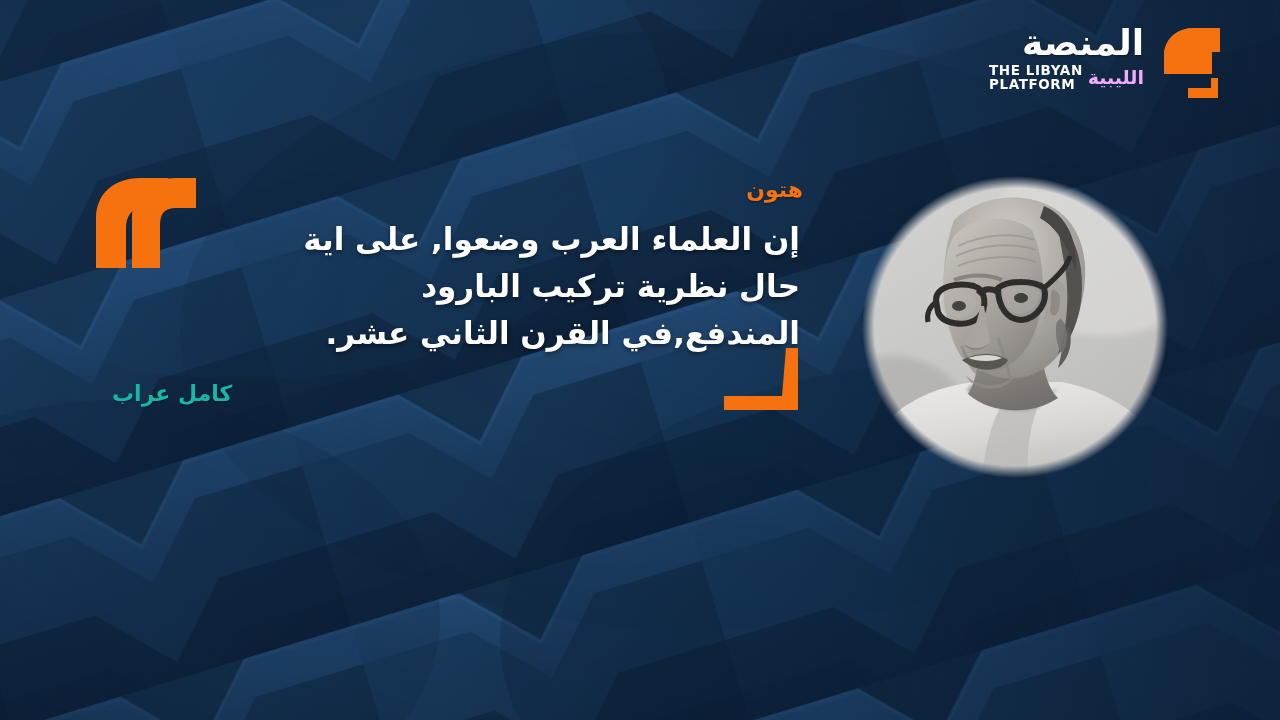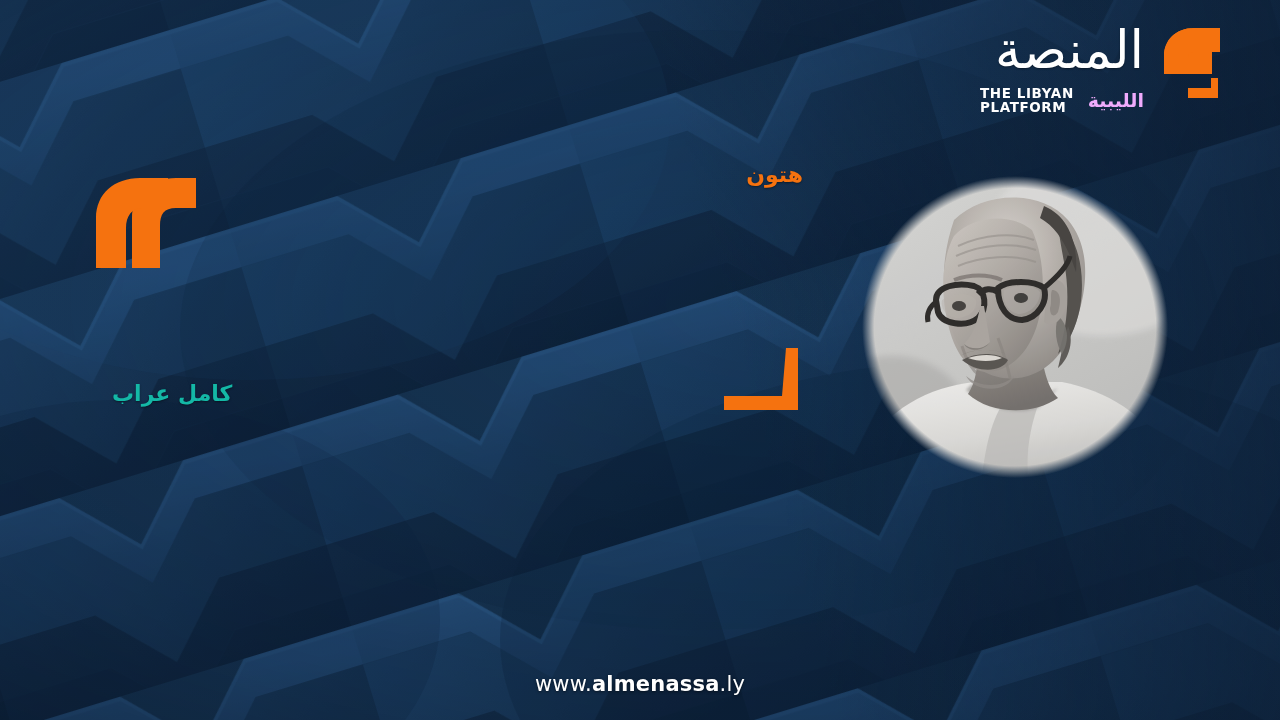--- a/index.html
+++ b/index.html
@@ -27,42 +27,42 @@
   .rightwash{
     position:absolute;top:0;right:0;width:620px;height:720px;
     background:linear-gradient(255deg, rgba(13,32,56,0.80) 0%, rgba(13,32,56,0.45) 38%, rgba(13,32,56,0.0) 78%);
     pointer-events:none;
   }
 
   
   .logo{position:absolute;top:22px;right:54px;display:flex;align-items:flex-start;gap:10px;}
   .logo-text-block{display:flex;flex-direction:column;align-items:flex-end;padding-top:4px;}
   .logo-ar{
-    font-size:52px;font-weight:normal;color:#ffffff;line-height:0.95;
+    font-size:36px;font-weight:bold;color:#ffffff;line-height:0.95;
     letter-spacing:-1px;direction:rtl;white-space:nowrap;
     text-shadow:0 1px 2px rgba(0,0,0,.35);
   }
-  .logo-sub{display:flex;align-items:center;gap:14px;margin-top:11px;}
+  .logo-sub{display:flex;align-items:center;gap:5px;margin-top:3px;}
   .logo-ar-small{
     font-size:19px;font-weight:bold;color:#f0abfc;direction:rtl;line-height:1;
     white-space:nowrap;
   }
   .logo-en{
     display:flex;flex-direction:column;line-height:1.04;
     font-size:13.5px;font-weight:bold;color:#ffffff;letter-spacing:.6px;
   }
   .logo-mark{position:relative;width:72px;height:78px;flex:0 0 auto;}
 
   
   .qmark-open{position:absolute;left:96px;top:176px;width:100px;height:92px;}
   .qmark-close{position:absolute;left:724px;top:348px;width:74px;height:62px;}
 
   
   .speaker{
-    position:absolute;right:477px;top:162px;
+    position:absolute;right:477px;top:177px;
     font-size:22px;font-weight:bold;color:#F5720F;direction:rtl;
     text-shadow:0 1px 2px rgba(0,0,0,.4);
   }
   .quote{
     position:absolute;right:480px;top:216px;width:565px;
     direction:rtl;text-align:right;
     font-size:31px;font-weight:bold;color:#ffffff;line-height:1.52;
     text-shadow:0 2px 4px rgba(0,0,0,.45);
   }
   .author{
@@ -194,20 +194,21 @@
   </div>
 
   <div class="qmark-close">
     <svg viewBox="0 0 74 62" aria-hidden="true">
       <path d="M62,0 L74,0 L74,62 L0,62 L0,48 L58,48 Z" fill="#F5720F"></path>
     </svg>
   </div>
 
   <div class="speaker">هتون</div>
 
+  <div class="quote">إن العلماء العرب وضعوا, على اية حال نظرية تركيب البارود المندفع,في القرن الثاني عشر.</div>
 
   <div class="author">كامل عراب</div>
 
   <div class="portrait">
     <svg viewBox="0 0 306 302" aria-hidden="true">
       <defs>
         <linearGradient id="bgWall" x1="0" y1="0" x2="0.6" y2="1">
           <stop offset="0" stop-color="#d8d8d6"></stop>
           <stop offset="0.5" stop-color="#c9c9c7"></stop>
           <stop offset="1" stop-color="#bdbdbb"></stop>
@@ -310,17 +311,14 @@
       <path d="M106,182 C118,178 132,178 140,182 C132,186 116,186 106,182 Z" fill="#ddd9d3"></path>
       <path d="M98,180 C112,172 136,172 148,180 C136,172 110,172 98,180 Z" fill="#6f6a65" opacity="0.8"></path>
 
       <path d="M104,200 C118,212 140,212 152,200 C146,216 114,218 104,200 Z" fill="#8b8681" opacity="0.75"></path>
 
       <rect x="0" y="0" width="306" height="302" fill="#000" opacity="0.02"></rect>
       <rect x="0" y="0" width="306" height="302" filter="url(#grain)" fill="#ffffff" opacity="0.07"></rect>
     </svg>
   </div>
 
-  <div class="footer">
-    <span class="thin">www.</span><b>almenassa</b><span class="thin">.ly</span>
-  </div>
 
 </div>
 
 </body></html>

